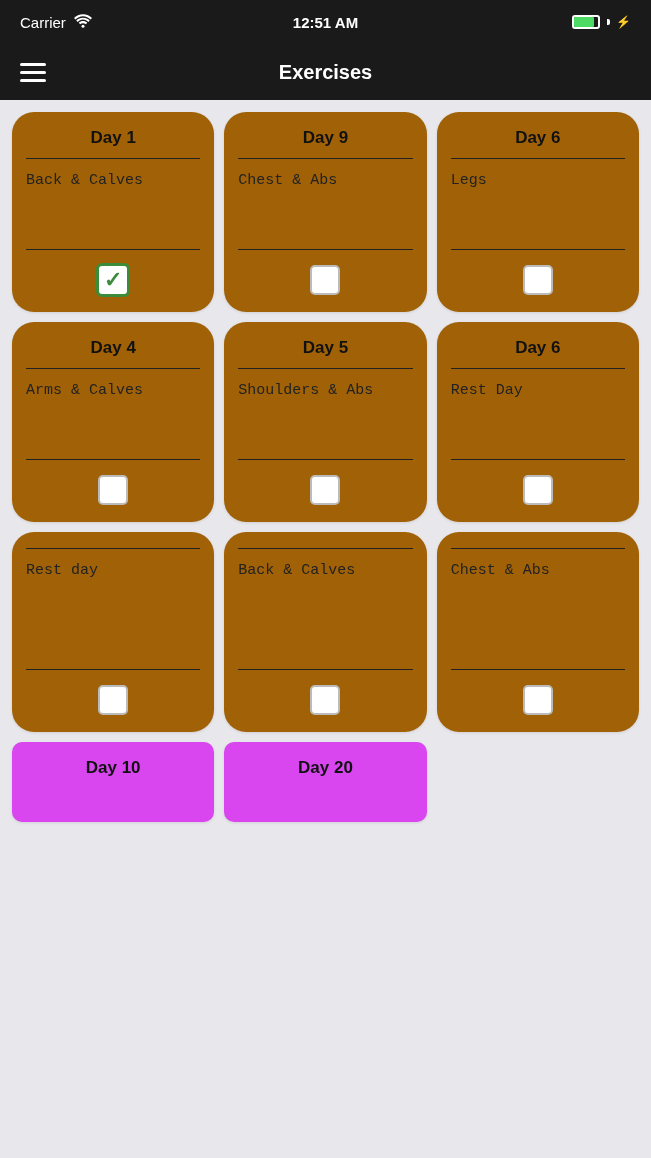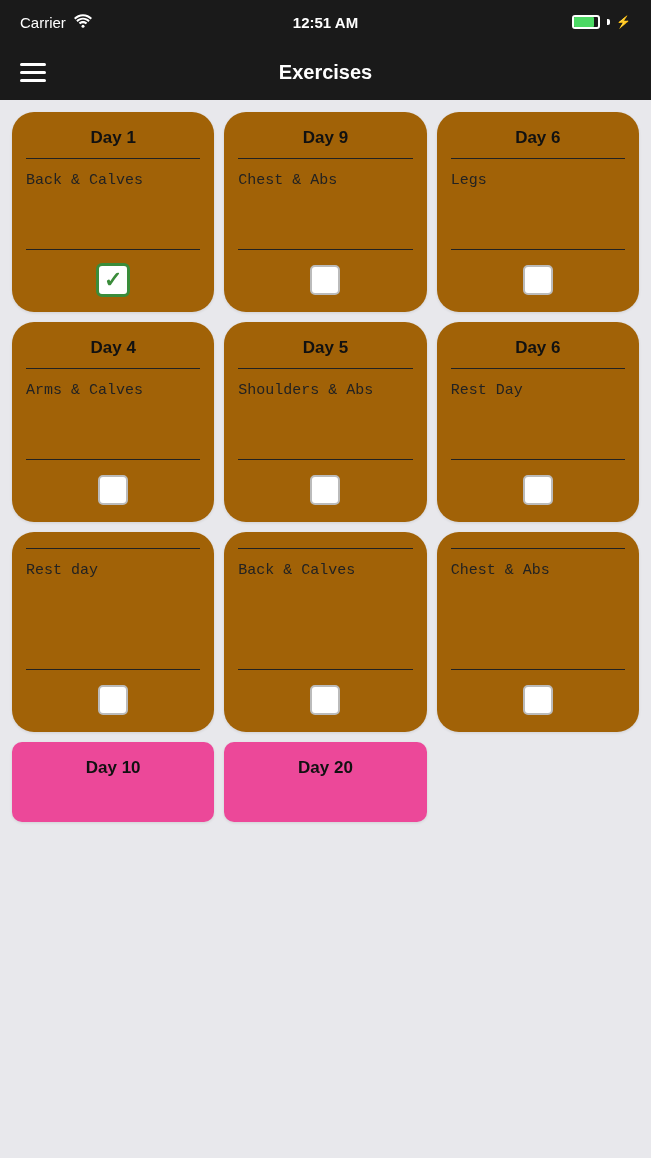--- a/index.html
+++ b/index.html
@@ -157,21 +157,21 @@
 
     .checkmark {
       color: #3a8c3a;
       font-size: 22px;
       font-weight: 900;
       line-height: 1;
     }
 
     
     .day-card-partial {
-      background: #ec4899;
+      background: #d946ef;
       border-radius: 10px;
       padding: 16px 14px 14px;
       min-height: 80px;
       box-shadow: 0 1px 3px rgba(0,0,0,0.1);
       overflow: hidden;
     }
 
     .day-title-partial {
       font-size: 17px;
       font-weight: 700;

